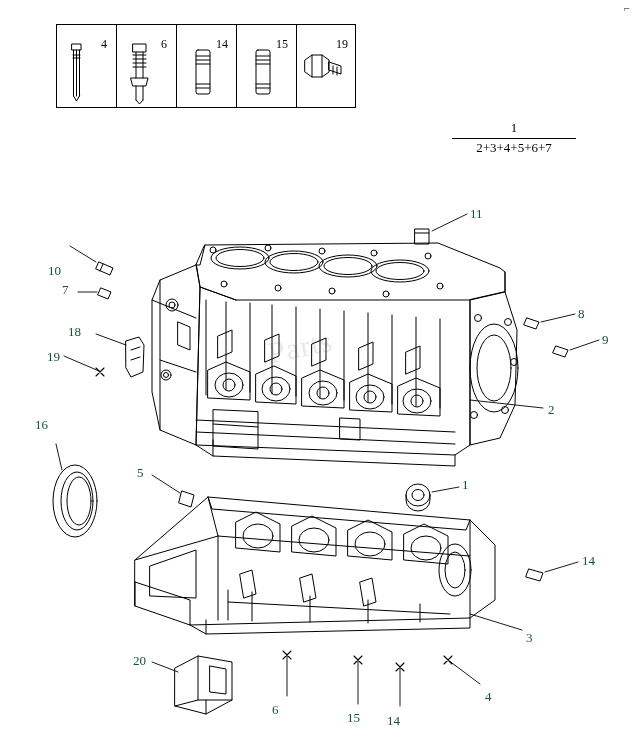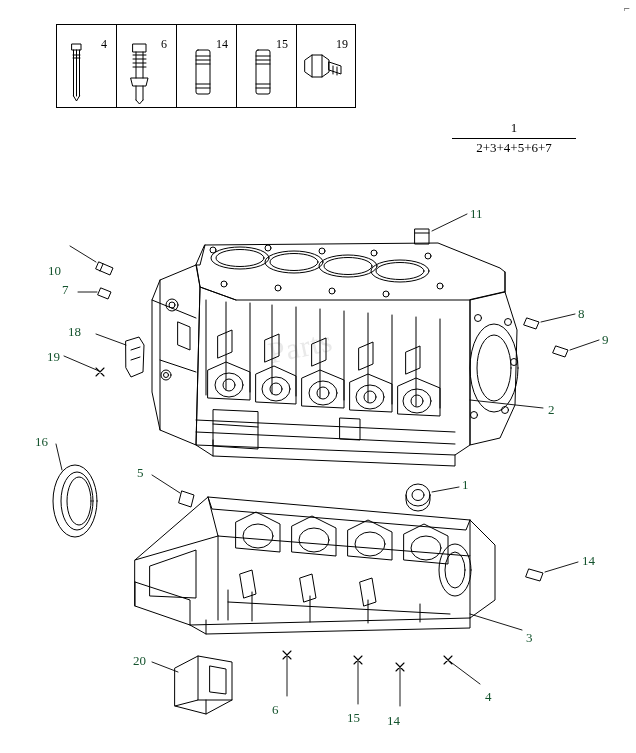--- a/index.html
+++ b/index.html
@@ -394,21 +394,21 @@
   </svg>
 
   <div class="lbl" style="left:48px;  top:238px;margin-top:26px;">10</div>
   <div class="lbl" style="left:62px;  top:283px;">7</div>
   <div class="lbl" style="left:68px;  top:325px;">18</div>
   <div class="lbl" style="left:47px;  top:350px;">19</div>
   <div class="lbl" style="left:470px; top:207px;">11</div>
   <div class="lbl" style="left:578px; top:307px;">8</div>
   <div class="lbl" style="left:602px; top:333px;">9</div>
   <div class="lbl" style="left:548px; top:403px;">2</div>
-  <div class="lbl" style="left:35px;  top:435px;">16</div>
+  <div class="lbl" style="left:35px;  top:418px;">16</div>
   <div class="lbl" style="left:137px; top:466px;">5</div>
   <div class="lbl" style="left:462px; top:478px;">1</div>
   <div class="lbl" style="left:582px; top:554px;">14</div>
   <div class="lbl" style="left:526px; top:631px;">3</div>
   <div class="lbl" style="left:133px; top:654px;">20</div>
   <div class="lbl" style="left:272px; top:703px;">6</div>
   <div class="lbl" style="left:347px; top:711px;">15</div>
   <div class="lbl" style="left:387px; top:714px;">14</div>
   <div class="lbl" style="left:485px; top:690px;">4</div>
 

